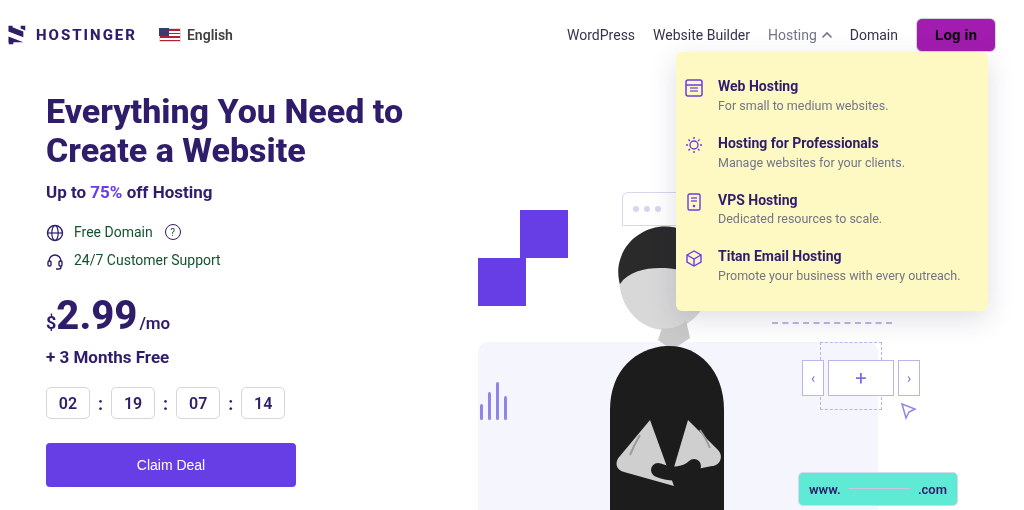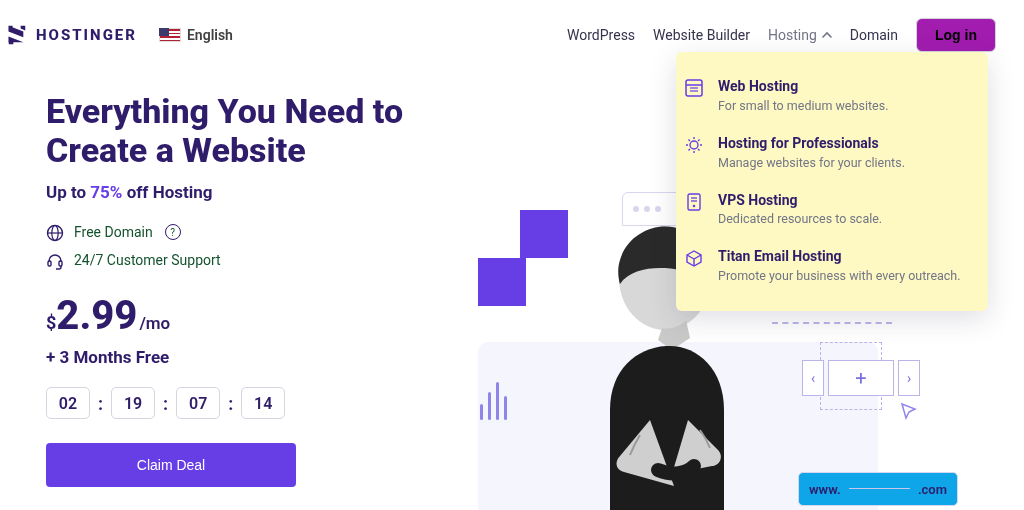--- a/index.html
+++ b/index.html
@@ -44,21 +44,21 @@
   .sq1{position:absolute;left:60px;top:18px;width:48px;height:48px;background:#673de6;z-index:4;}
   .sq2{position:absolute;left:18px;top:66px;width:48px;height:48px;background:#673de6;z-index:4;}
   .person { position:absolute; left:100px; top:28px; width:210px; height:312px; z-index:5; filter:grayscale(1);}
   .dash { position:absolute; left:312px; top:130px; width:120px; height:1px; border-top:2px dashed #b9b5ea; z-index:2;}
   .arrL,.arrR{position:absolute;top:168px;width:22px;height:36px;border:1.5px solid #b9b5ea;display:flex;align-items:center;justify-content:center;color:#7a6ee0;font-size:14px;z-index:3;background:#fff;}
   .arrL{left:342px;} .arrR{left:438px;}
   .plus{position:absolute;left:368px;top:168px;width:66px;height:36px;border:1.5px solid #b9b5ea;display:flex;align-items:center;justify-content:center;color:#7a6ee0;font-size:20px;z-index:3;background:#fff;}
   .cursor{position:absolute;left:440px;top:210px;color:#7a6ee0;font-size:18px;z-index:3;}
   .bars{position:absolute;left:20px;top:190px;display:flex;gap:5px;align-items:flex-end;z-index:2;}
   .bars div{width:3px;background:#8f85e8;border-radius:2px;}
-  .url{position:absolute;left:338px;top:280px;width:160px;height:34px;border:1.5px solid #d7d6ef;border-radius:5px;background:#0ea5e9;display:flex;align-items:center;padding:0 10px;font-size:13px;color:#2F1C6A;font-weight:600;gap:4px;z-index:3;}
+  .url{position:absolute;left:338px;top:280px;width:160px;height:34px;border:1.5px solid #d7d6ef;border-radius:5px;background:#5eead4;display:flex;align-items:center;padding:0 10px;font-size:13px;color:#2F1C6A;font-weight:600;gap:4px;z-index:3;}
   .url .blank{flex:1;border-bottom:1px solid #c9c6ea;height:1px;margin:0 4px 2px;}
   .small-rect{position:absolute;left:360px;top:150px;width:62px;height:68px;border:1.5px dashed #b9b5ea;z-index:2;}
 </style>
 </head>
 <body>
 
 <div class="header">
   <div class="logo">
     <svg width="22" height="22" viewBox="0 0 24 24">
         <path fill="#2F1C6A" d="M3 2h5v7l-5-2V2zm0 20v-7l18 7v-6l-18-7V2l18 7v13H3z" transform="scale(.9)"></path>

